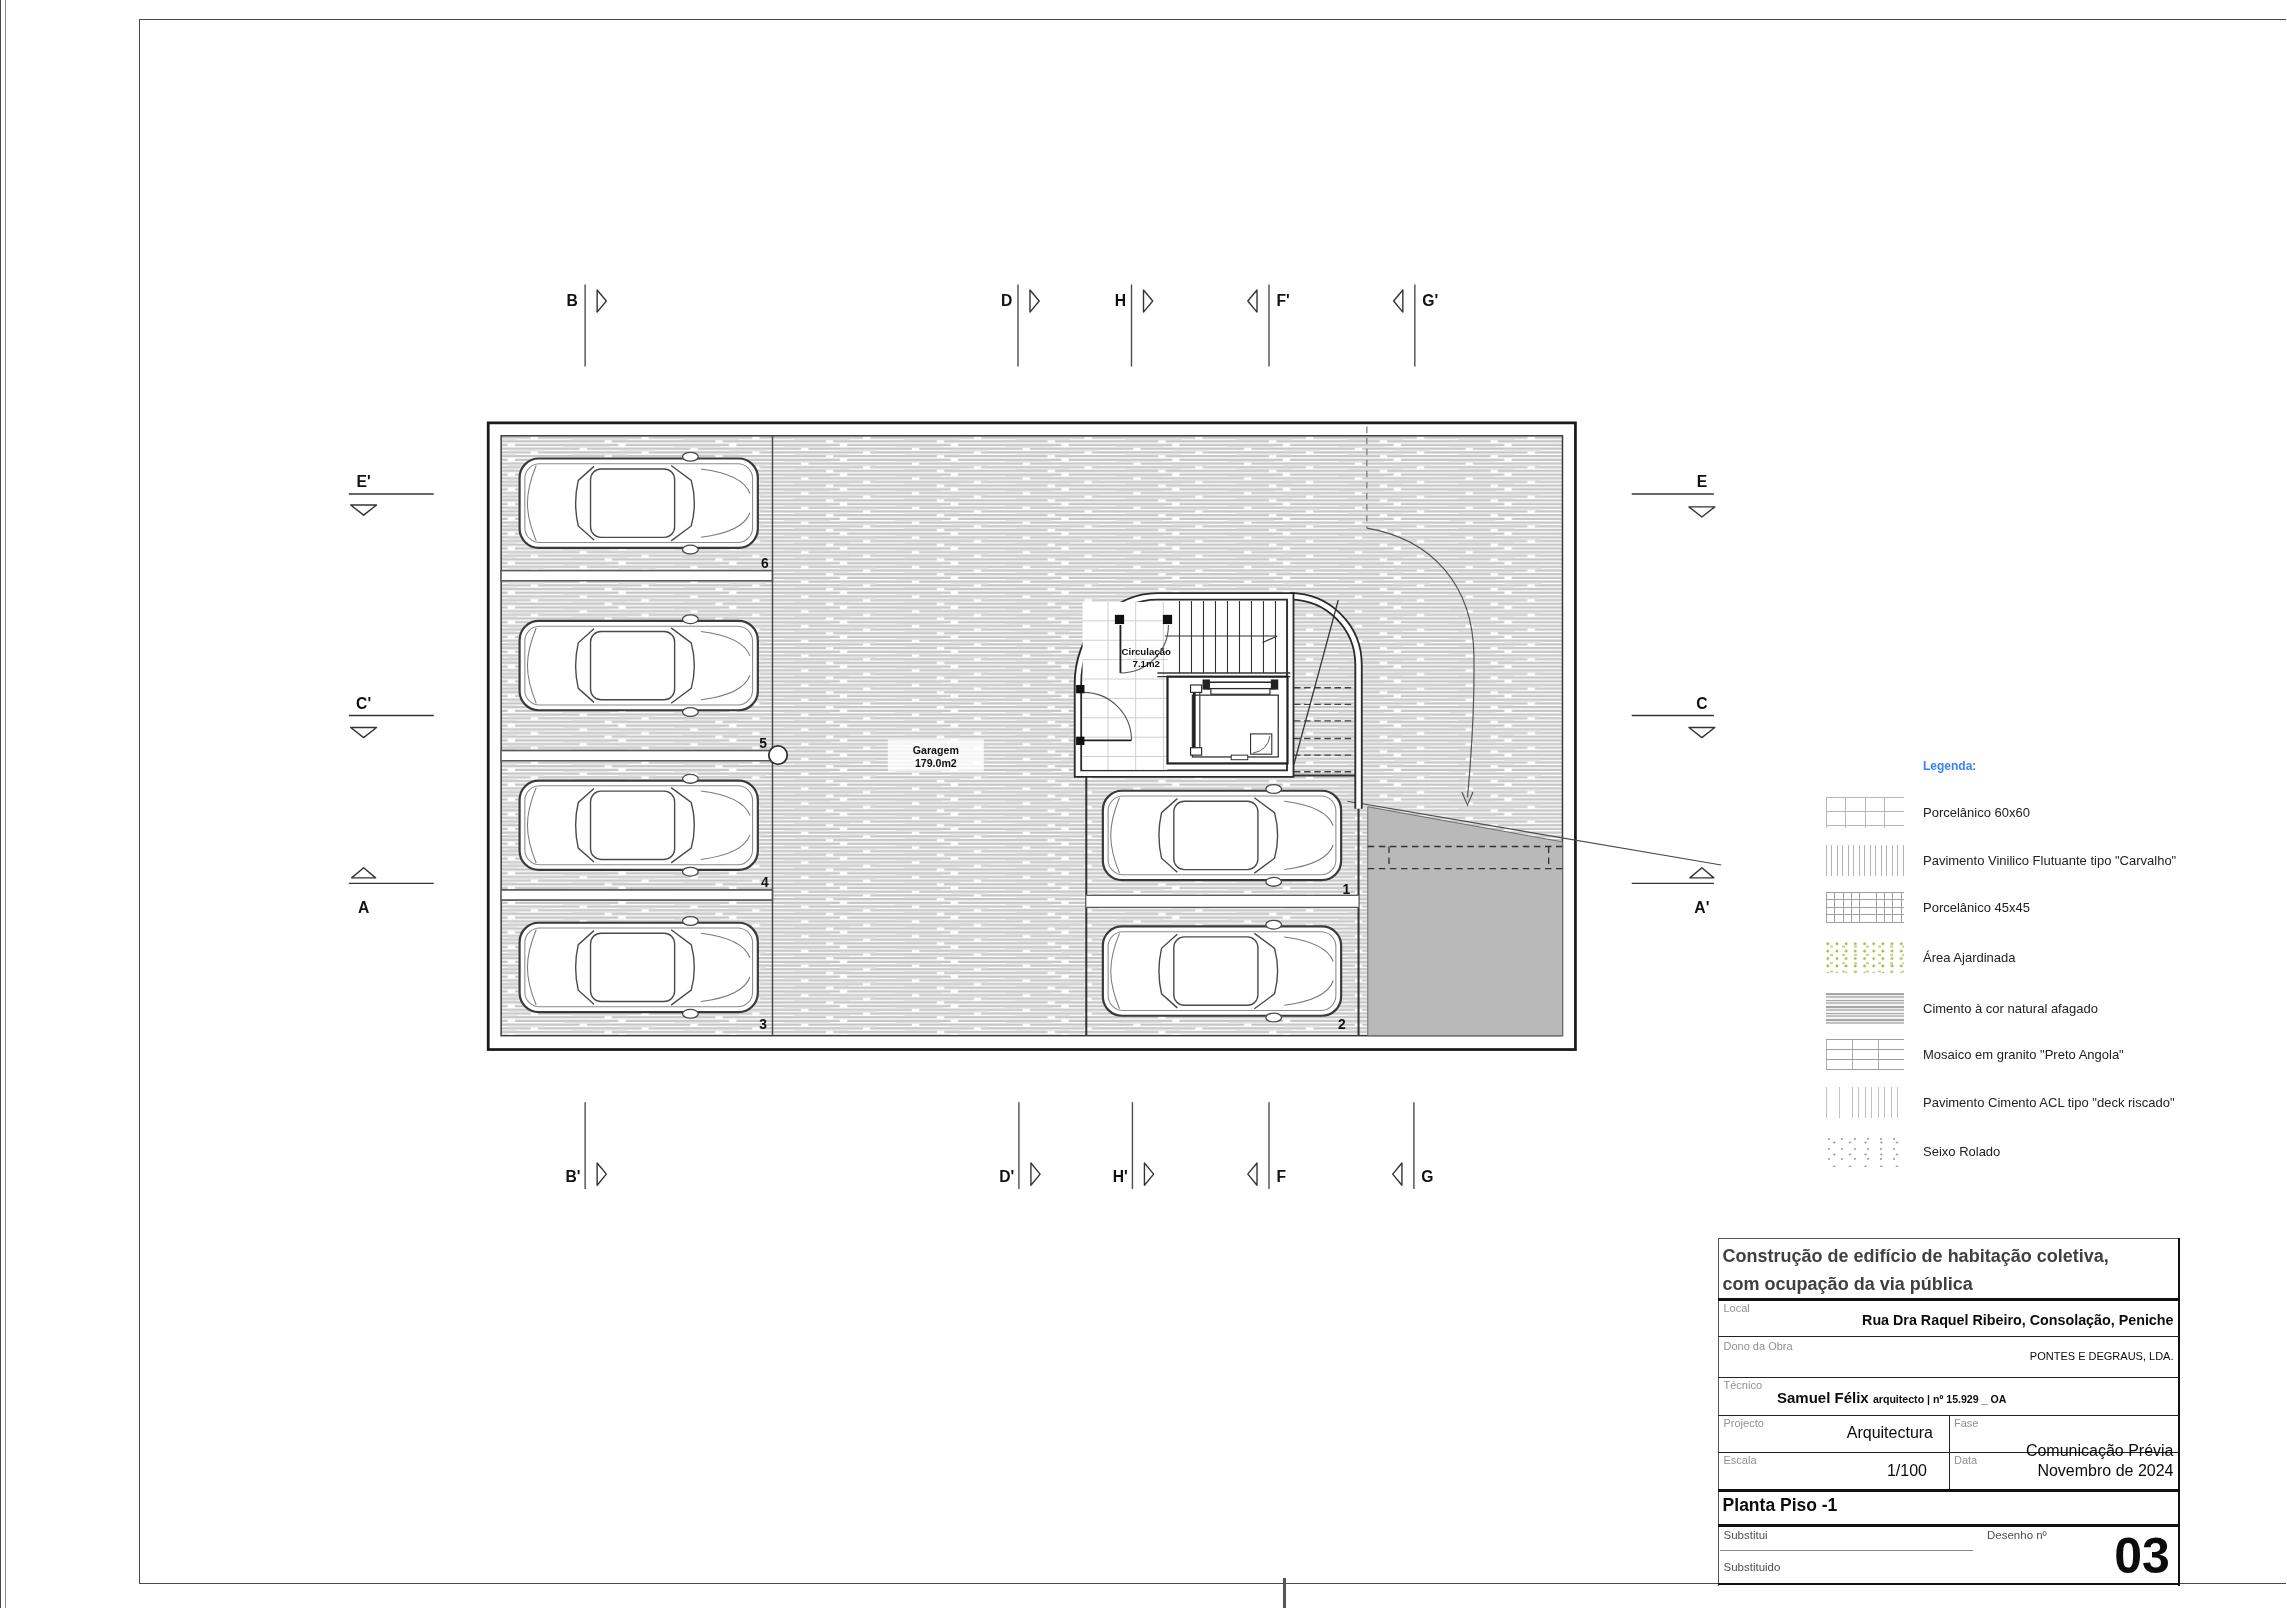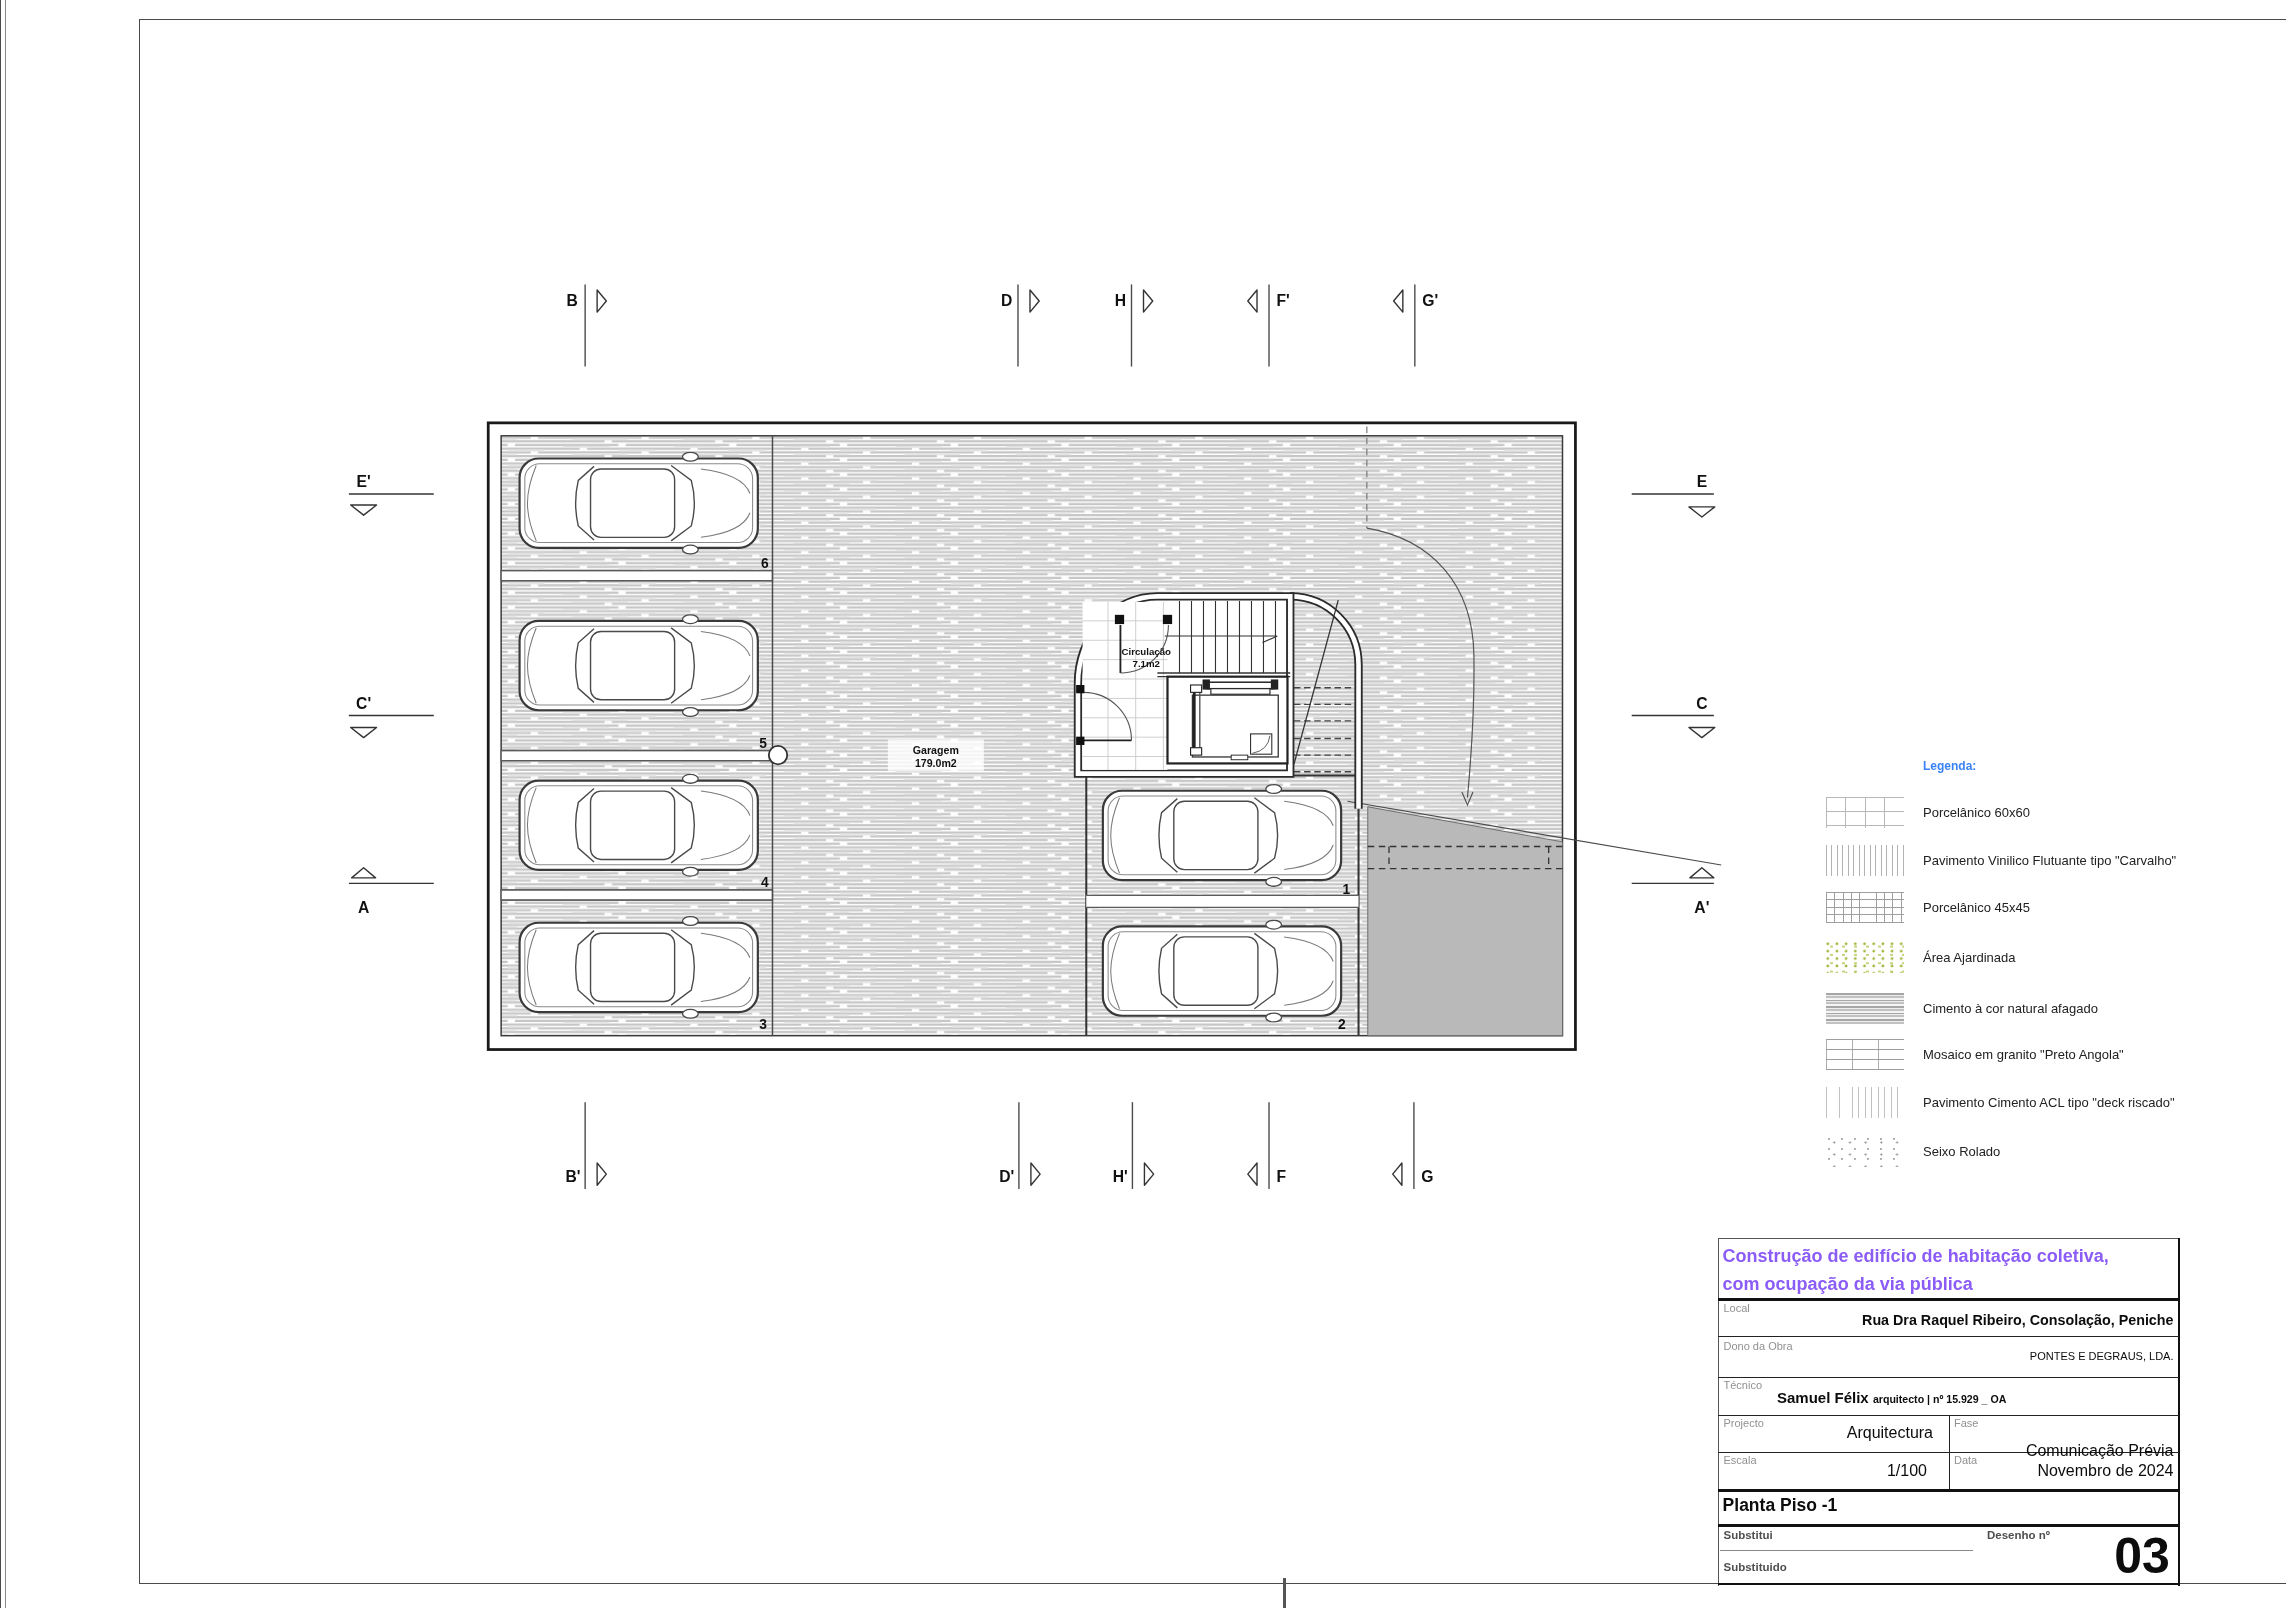--- a/index.html
+++ b/index.html
@@ -37,23 +37,23 @@
     repeating-linear-gradient(to right,#adadad 0 0.9px,transparent 0.9px 26px);}
   .sw-deck{background:repeating-linear-gradient(to right,#c1c1c1 0 0.9px,transparent 0.9px 6.5px);}
   .sw-seixo{background-image:
     radial-gradient(circle at 2.8px 2.8px,#ababab 0 0.9px,transparent 1.2px),
     radial-gradient(circle at 8.3px 6.5px,#9a9a9a 0 0.9px,transparent 1.2px);
     background-size:13px 10px,15.7px 12px;}
   
   #tblock{position:absolute;left:1718px;top:1238px;width:461px;height:348px;}
   .tb-line{position:absolute;background:#222;}
   .tb-label{position:absolute;font-size:11px;color:#919191;}
-  .tb-label-b{position:absolute;font-size:11.5px;font-weight:bold;color:#4f4f4f;}
+  .tb-label-b{position:absolute;font-size:11.5px;font-weight:normal;color:#4f4f4f;}
   .tb-val{position:absolute;color:#0c0c0c;white-space:nowrap;}
-  #tb-title{position:absolute;left:4.6px;top:3.7px;font-size:18px;line-height:28px;font-weight:bold;color:#8b5cf6;white-space:nowrap;}
+  #tb-title{position:absolute;left:4.6px;top:3.7px;font-size:18px;line-height:28px;font-weight:bold;color:#404040;white-space:nowrap;}
 </style>
 </head>
 <body>
 
 <div id="sheet">
 
   <div id="edge-left"></div>
   <div id="frame"></div>
   <div id="bottom-tick"></div>
 

